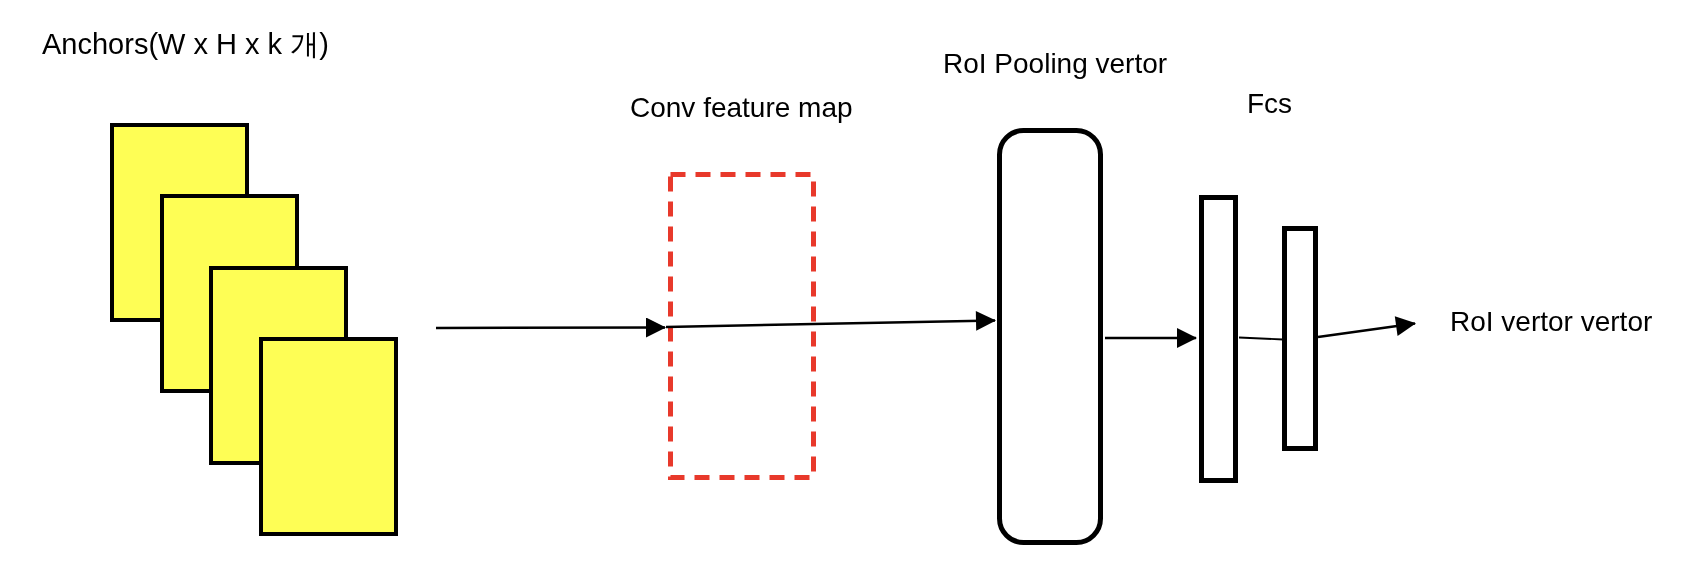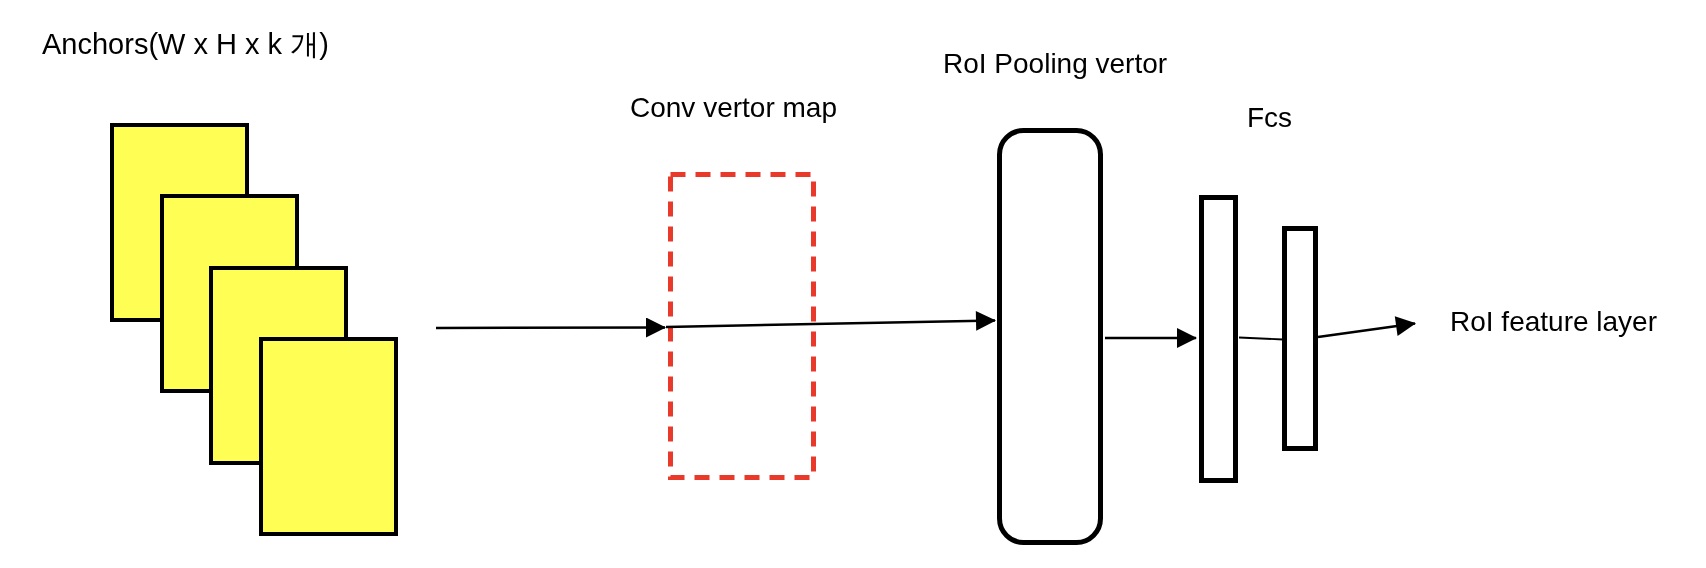--- a/index.html
+++ b/index.html
@@ -24,21 +24,21 @@
   .lbl{
     position:absolute;
     font-size:28px;
     line-height:1.15;
     white-space:nowrap;
     color:var(--text);
   }
   .lbl-anchors{left:42px;top:28px;font-size:29px;}
   .lbl-conv{left:630px;top:92px;}
   .lbl-roipool{left:943px;top:48px;}
-  .lbl-fcs{left:1247px;top:102px;}
+  .lbl-fcs{left:1247px;top:88px;}
   .lbl-roivec{left:1450px;top:306px;}
   .anchor-stack{
     position:absolute;
     left:110px;top:123px;
     width:290px;height:415px;
   }
   .anchor-rect{
     position:absolute;
     width:139px;height:199px;
     box-sizing:border-box;
@@ -50,24 +50,24 @@
     left:0;top:0;
     width:1706px;height:568px;
   }
 </style>
 </head>
 <body>
 
 <div class="stage">
 
   <div class="lbl lbl-anchors">Anchors(W x H x k 개)</div>
-  <div class="lbl lbl-conv">Conv vertor map</div>
+  <div class="lbl lbl-conv">Conv feature map</div>
   <div class="lbl lbl-roipool">RoI Pooling vertor</div>
   <div class="lbl lbl-fcs">Fcs</div>
-  <div class="lbl lbl-roivec">RoI feature layer</div>
+  <div class="lbl lbl-roivec">RoI vertor vertor</div>
 
   <div class="anchor-stack">
       <div class="anchor-rect" style="left: 0px; top: 0px;"></div>
       <div class="anchor-rect" style="left: 50px; top: 71px;"></div>
       <div class="anchor-rect" style="left: 99px; top: 143px;"></div>
       <div class="anchor-rect" style="left: 149px; top: 214px;"></div>
     </div>
 
   <svg class="overlay" viewBox="0 0 1706 568" xmlns="http://www.w3.org/2000/svg">
     <defs>

